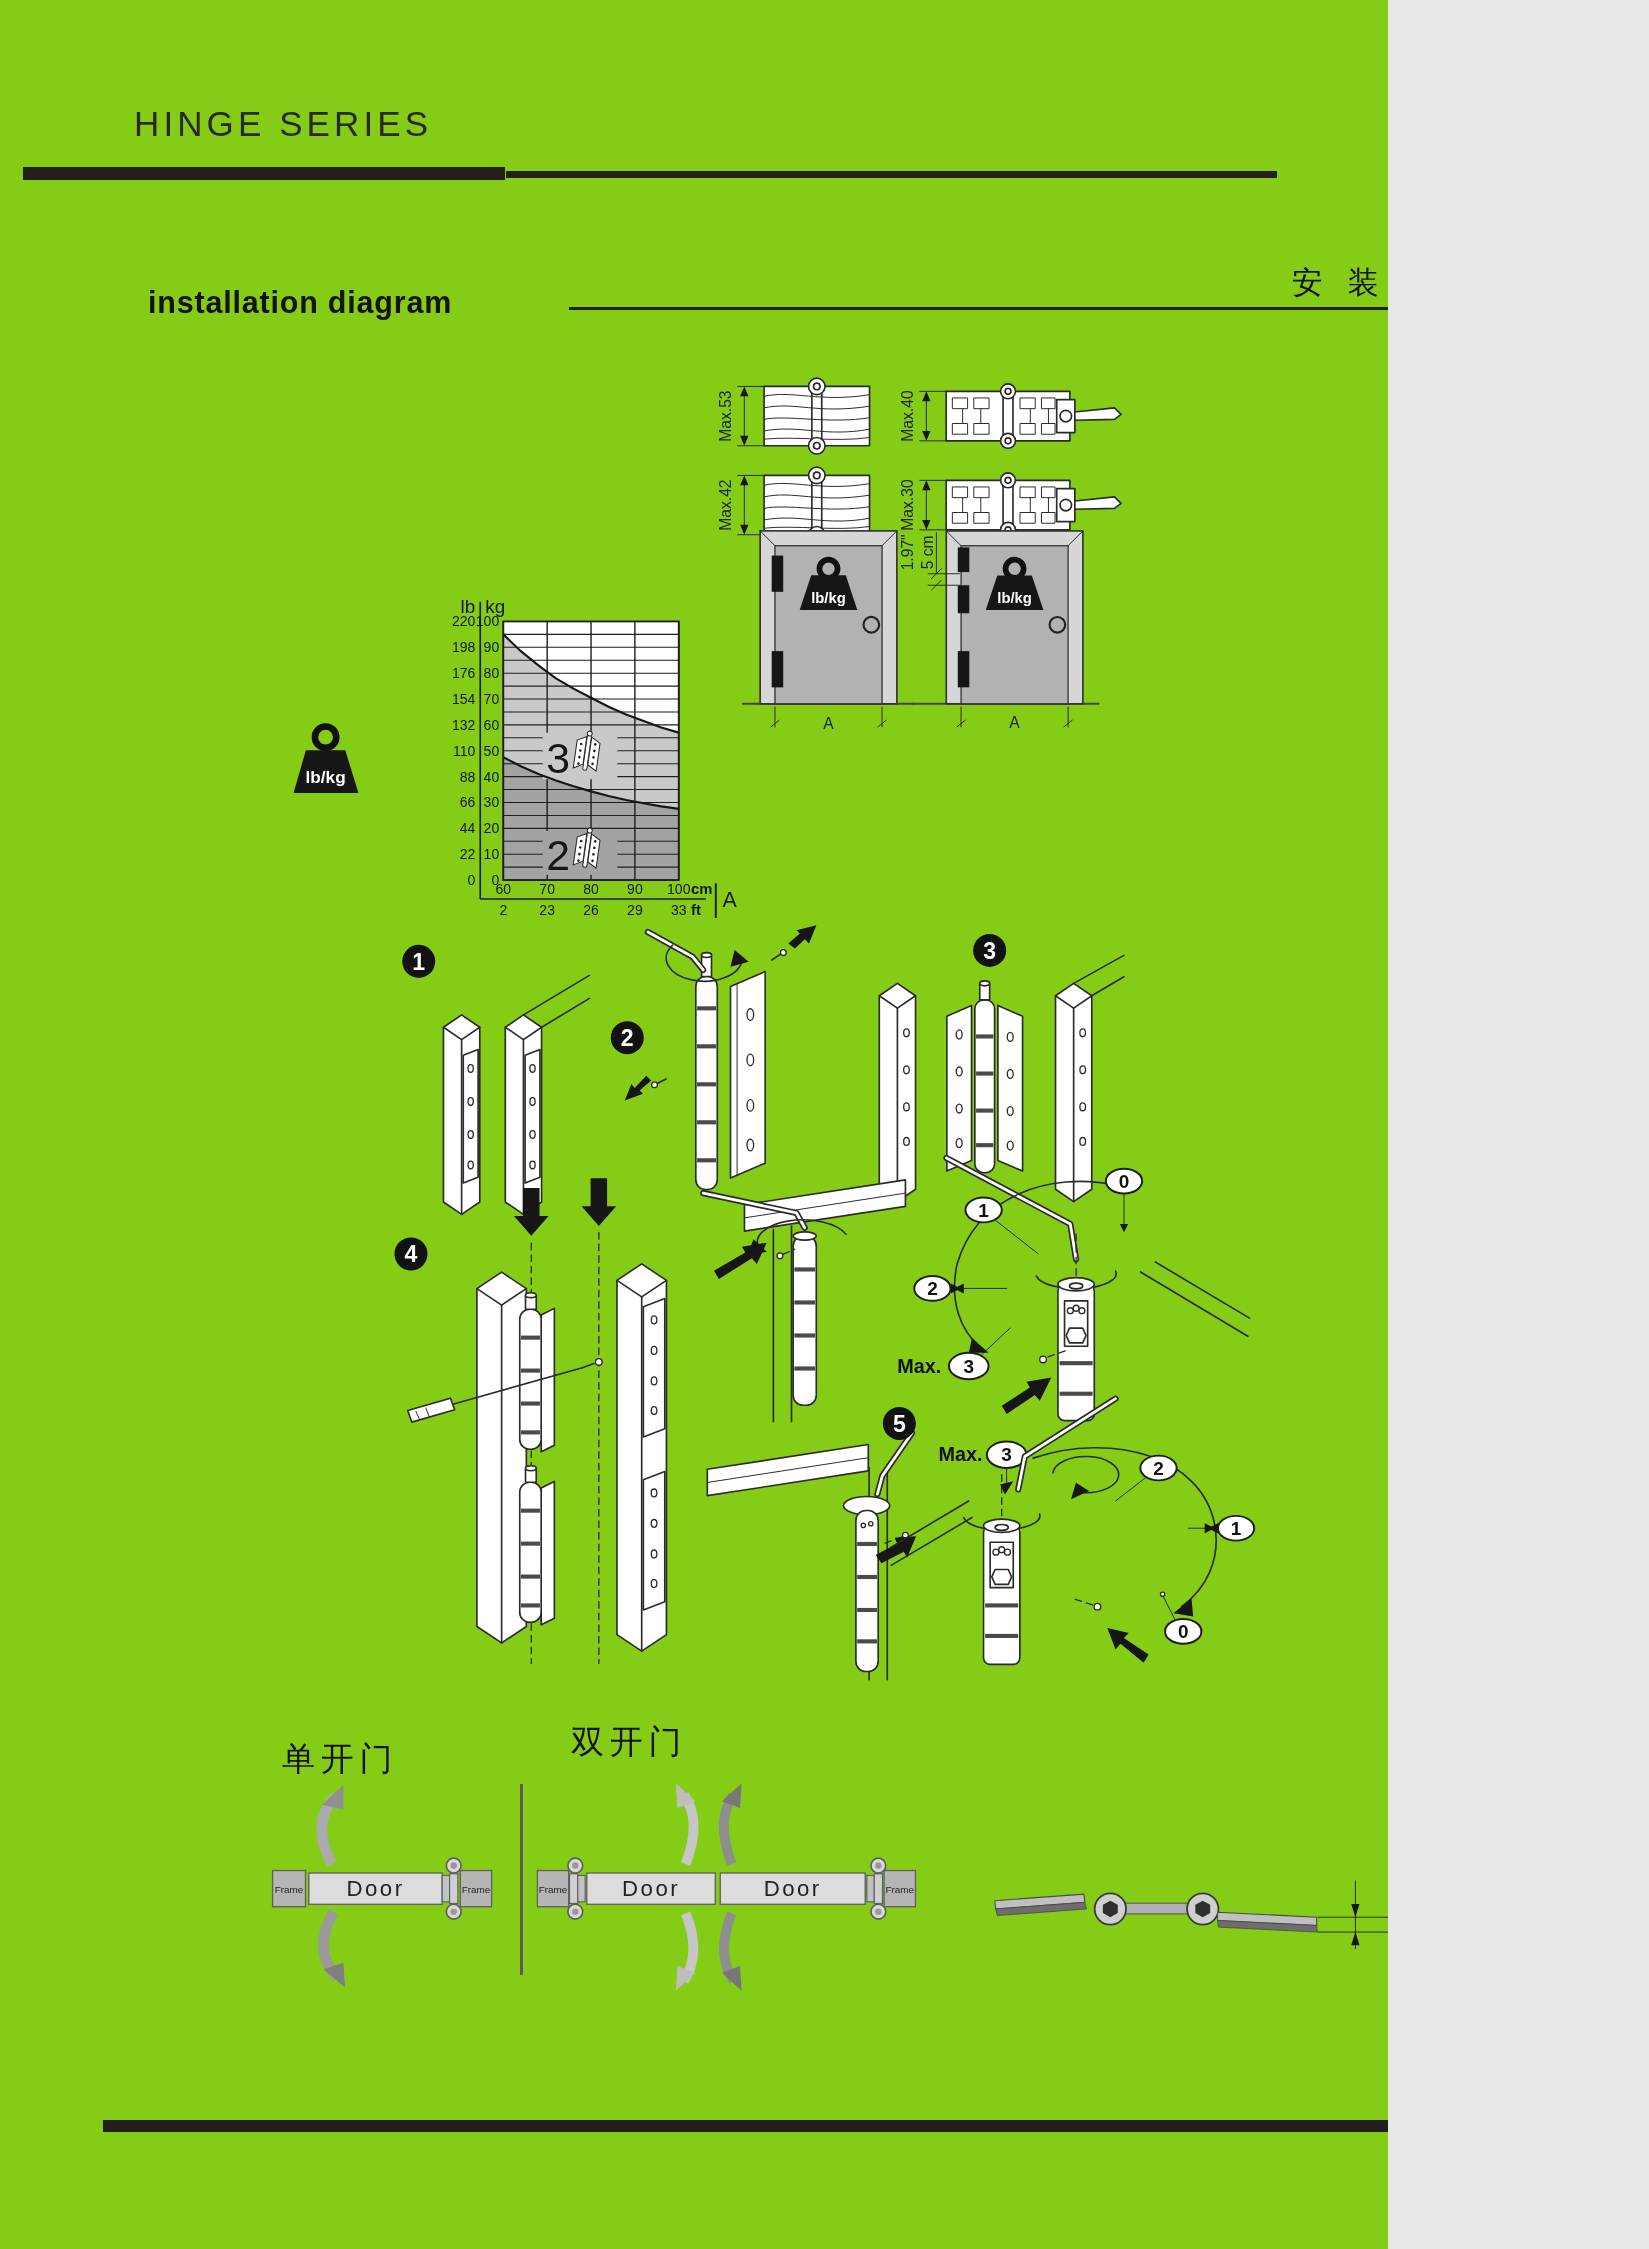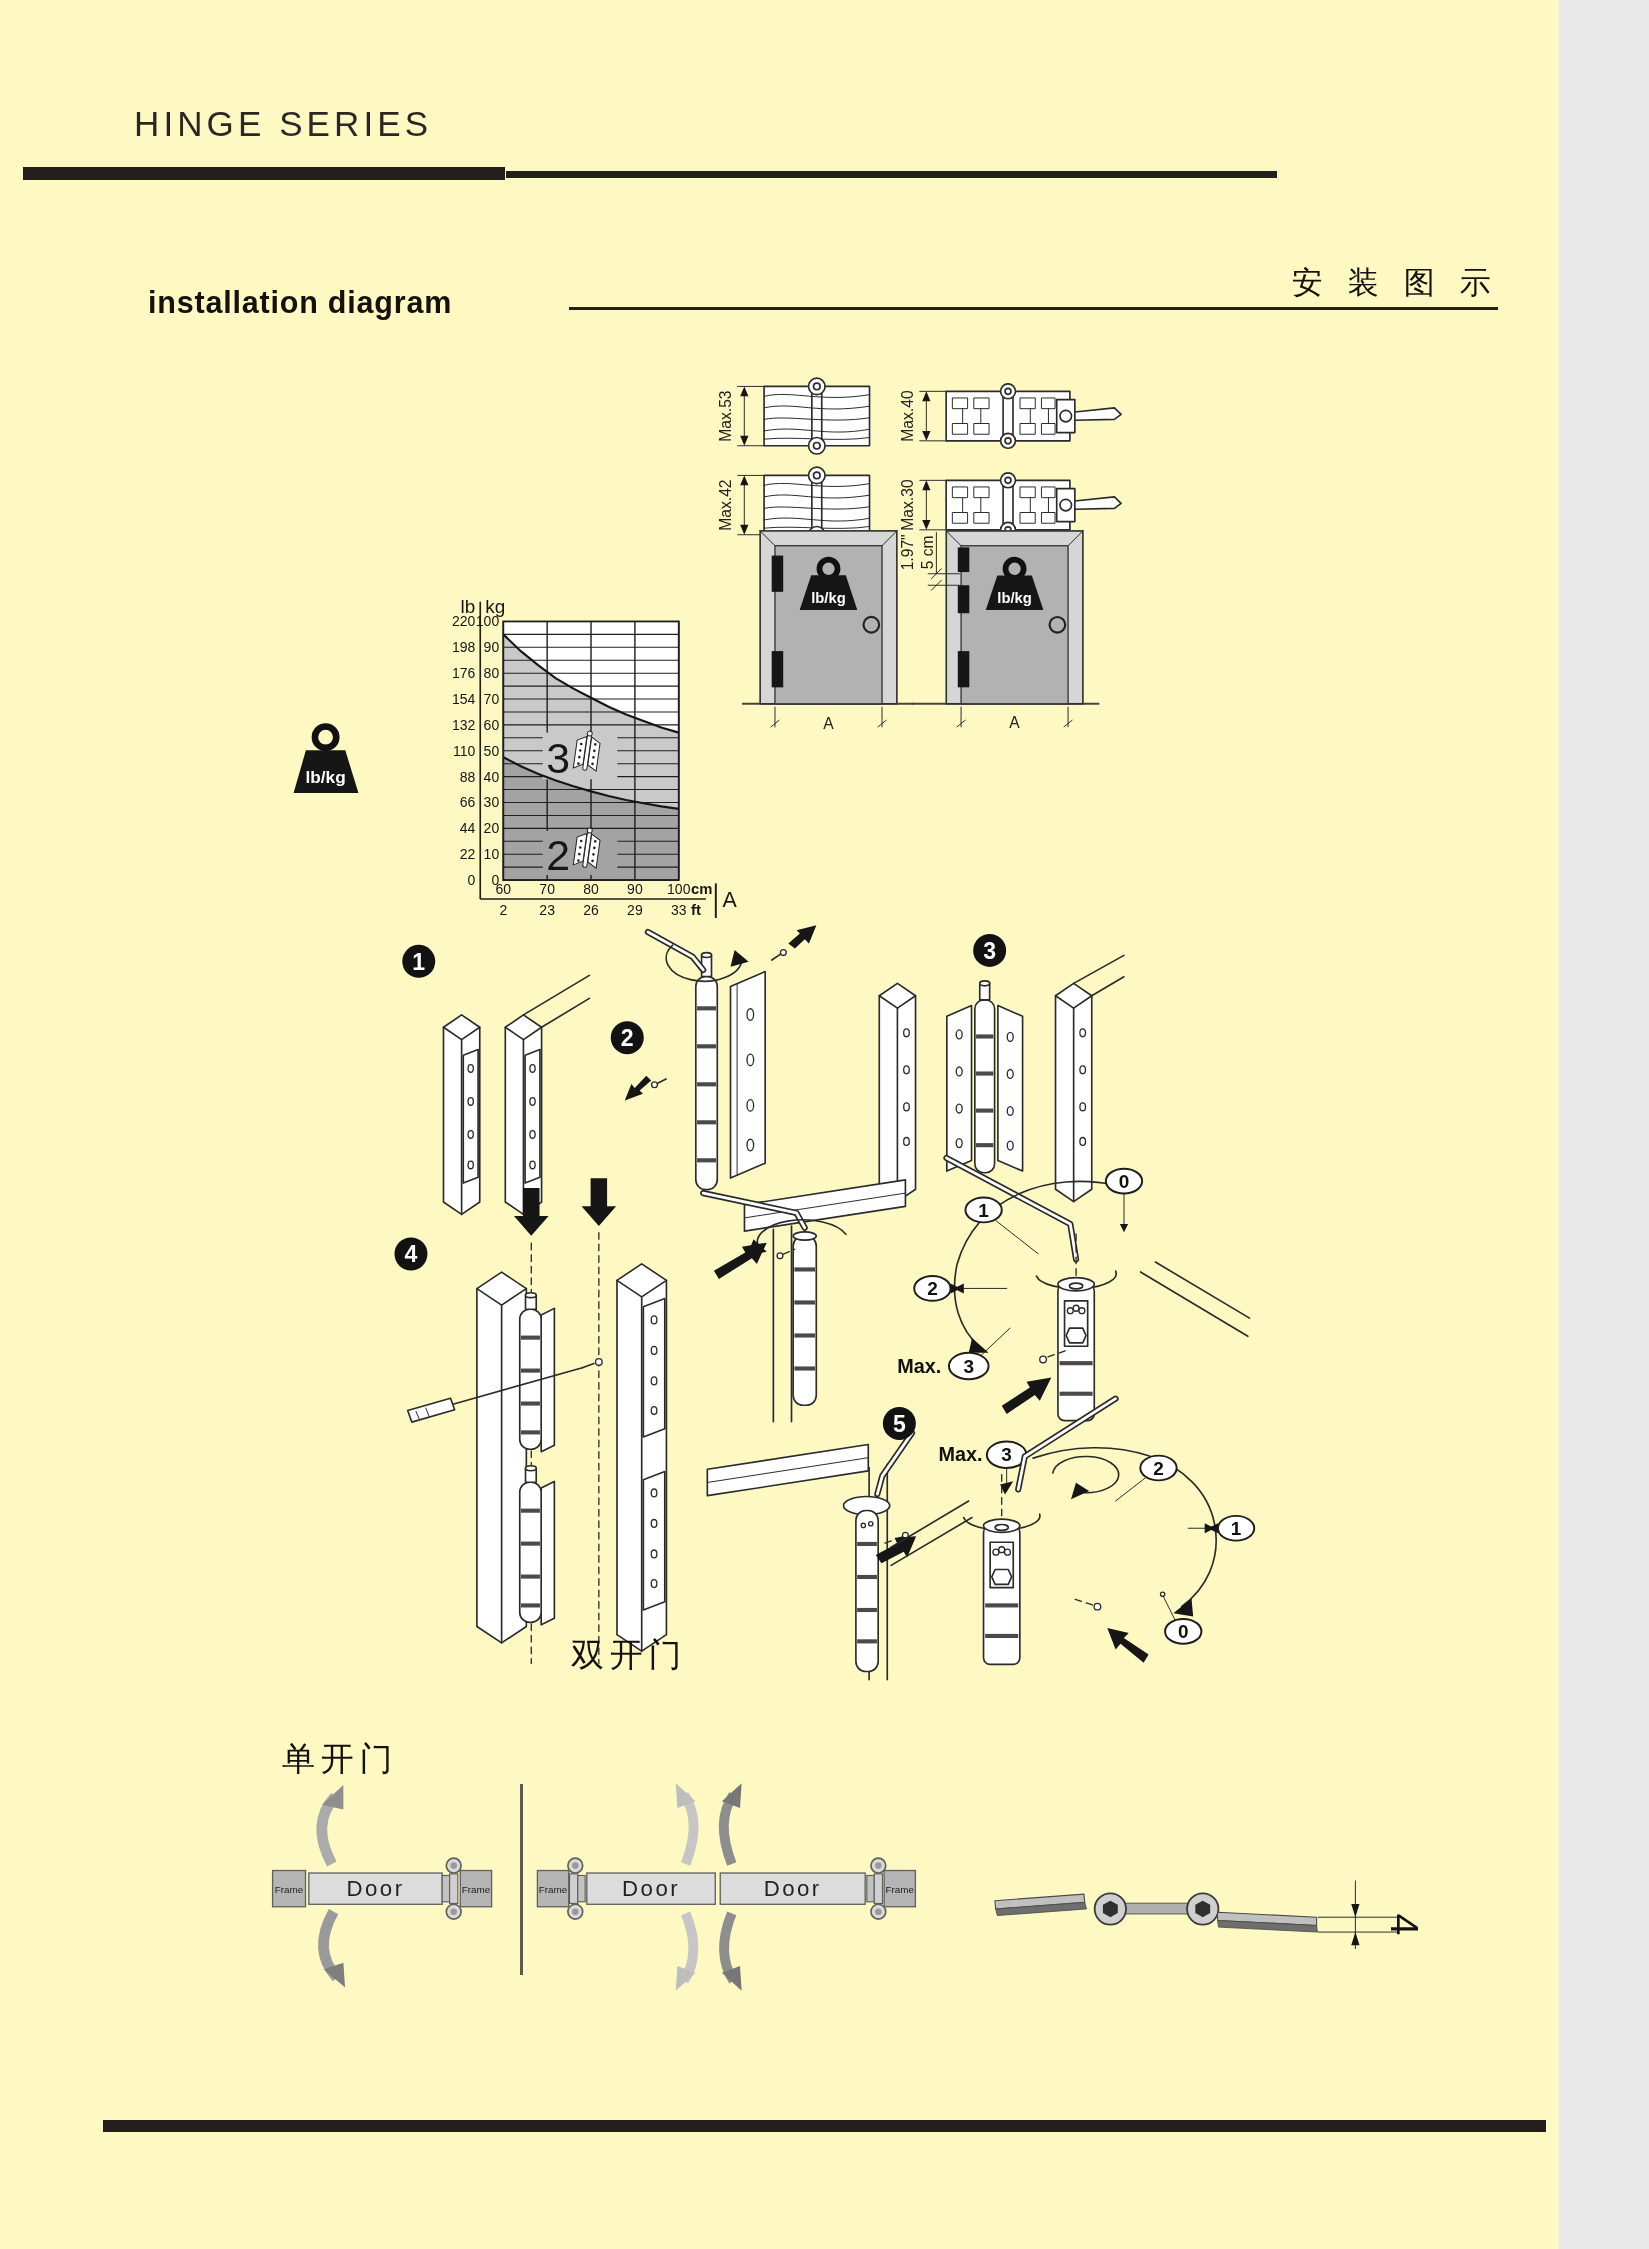--- a/index.html
+++ b/index.html
@@ -1,16 +1,16 @@
 <!DOCTYPE html>
 <html style="font-size:13px"><head>
 <meta charset="utf-8">
 <style>
   html,body{margin:0;padding:0;background:#e8e8e8;}
-  .page{position:relative;width:1559px;height:2250px;background:#fef9c3;overflow:hidden;
+  .page{position:relative;width:1388px;height:2250px;background:#84cc16;overflow:hidden;
         font-family:"Liberation Sans",sans-serif;color:#1c1c1c;}
   .abs{position:absolute;}
   .header-title{left:134px;top:104px;font-size:35px;letter-spacing:4.1px;color:#2b2724;font-weight:400;}
   .rule-thick{left:23px;top:167px;width:482px;height:13px;background:#241f1c;}
   .rule-thin{left:506px;top:171px;width:771px;height:6.6px;background:#241f1c;}
   .sec-title{left:148px;top:285px;font-size:30.5px;font-weight:700;letter-spacing:0.8px;color:#14110e;}
   .sec-title-cn{left:1270px;top:262px;width:229px;text-align:right;font-size:31px;letter-spacing:8.2px;color:#14110e;}
   .sec-line{left:569px;top:307px;width:929px;height:3.3px;background:#241f1c;}
   .page-badge{left:1570px;top:1097px;width:79px;height:49px;background:#16120f;color:#fff;
               display:flex;align-items:center;justify-content:center;font-size:31px;}
@@ -676,21 +676,21 @@
         <circle class="hole" cx="357" cy="245" r="2.6"></circle>
     </g>
     <g>
       <circle class="hole" cx="278" cy="260" r="4"></circle>
         <line class="ln dash" x1="272" y1="258" x2="248" y2="250"></line>
     </g>
     <polygon class="blk" points="340,318 310,298 316,292 290,286 300,312 306,305 334,328"></polygon>
   </svg>
 
   <div class="abs cn-label" style="left:282px;top:1737px">单开门</div>
-  <div class="abs cn-label" style="left:571px;top:1633px">双开门</div>
+  <div class="abs cn-label" style="left:571px;top:1720px">双开门</div>
   <div class="abs v-divider"></div>
 
   <svg class="abs" style="left:266px;top:1775px" width="247" height="210" viewBox="0 0 300 255">
     <path d="M80,108 C62,75 64,48 84,26" stroke="#ababab" stroke-width="13" fill="none"></path>
     <polygon points="68,36 94,12 94,42" fill="#8f8f8f"></polygon>
     <path d="M82,166 C64,198 66,224 86,246" stroke="#9a9a9a" stroke-width="13" fill="none"></path>
     <polygon points="70,236 96,258 94,228" fill="#7f7f7f"></polygon>
     <rect class="frameR" x="8" y="116" width="40" height="44"></rect>
     <text class="frameT" x="28" y="143">Frame</text>
     <rect class="doorR" x="52" y="119" width="162" height="38"></rect>

